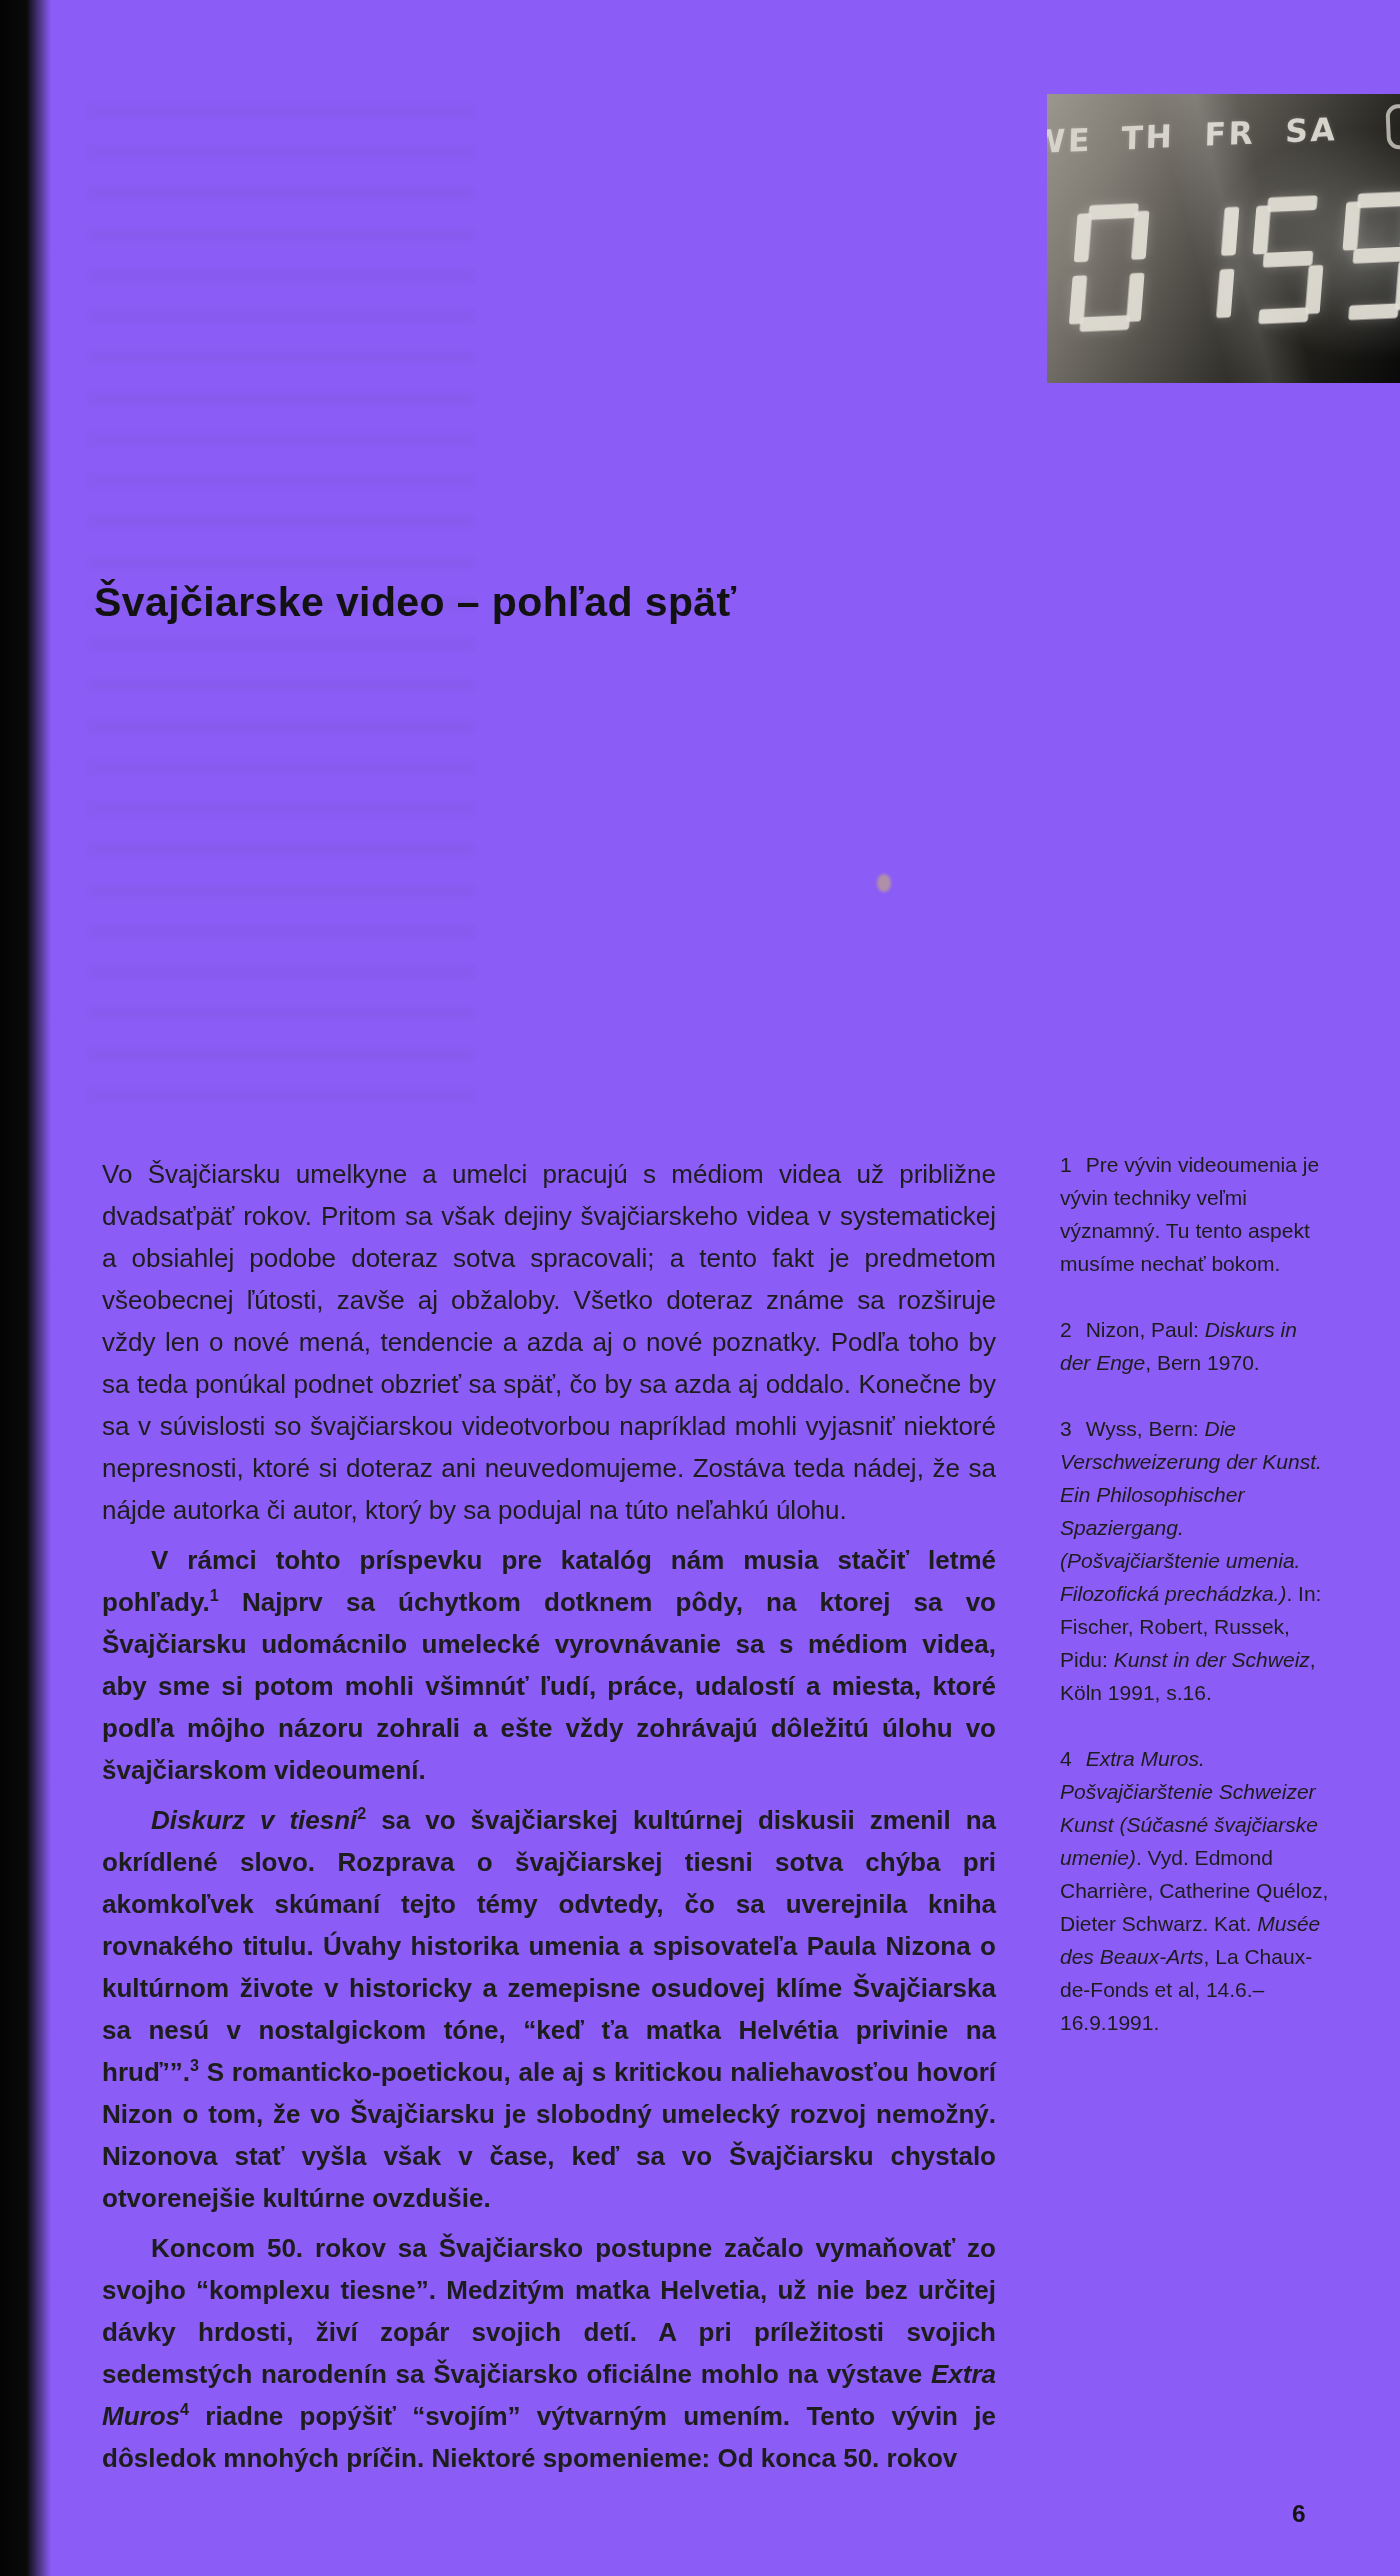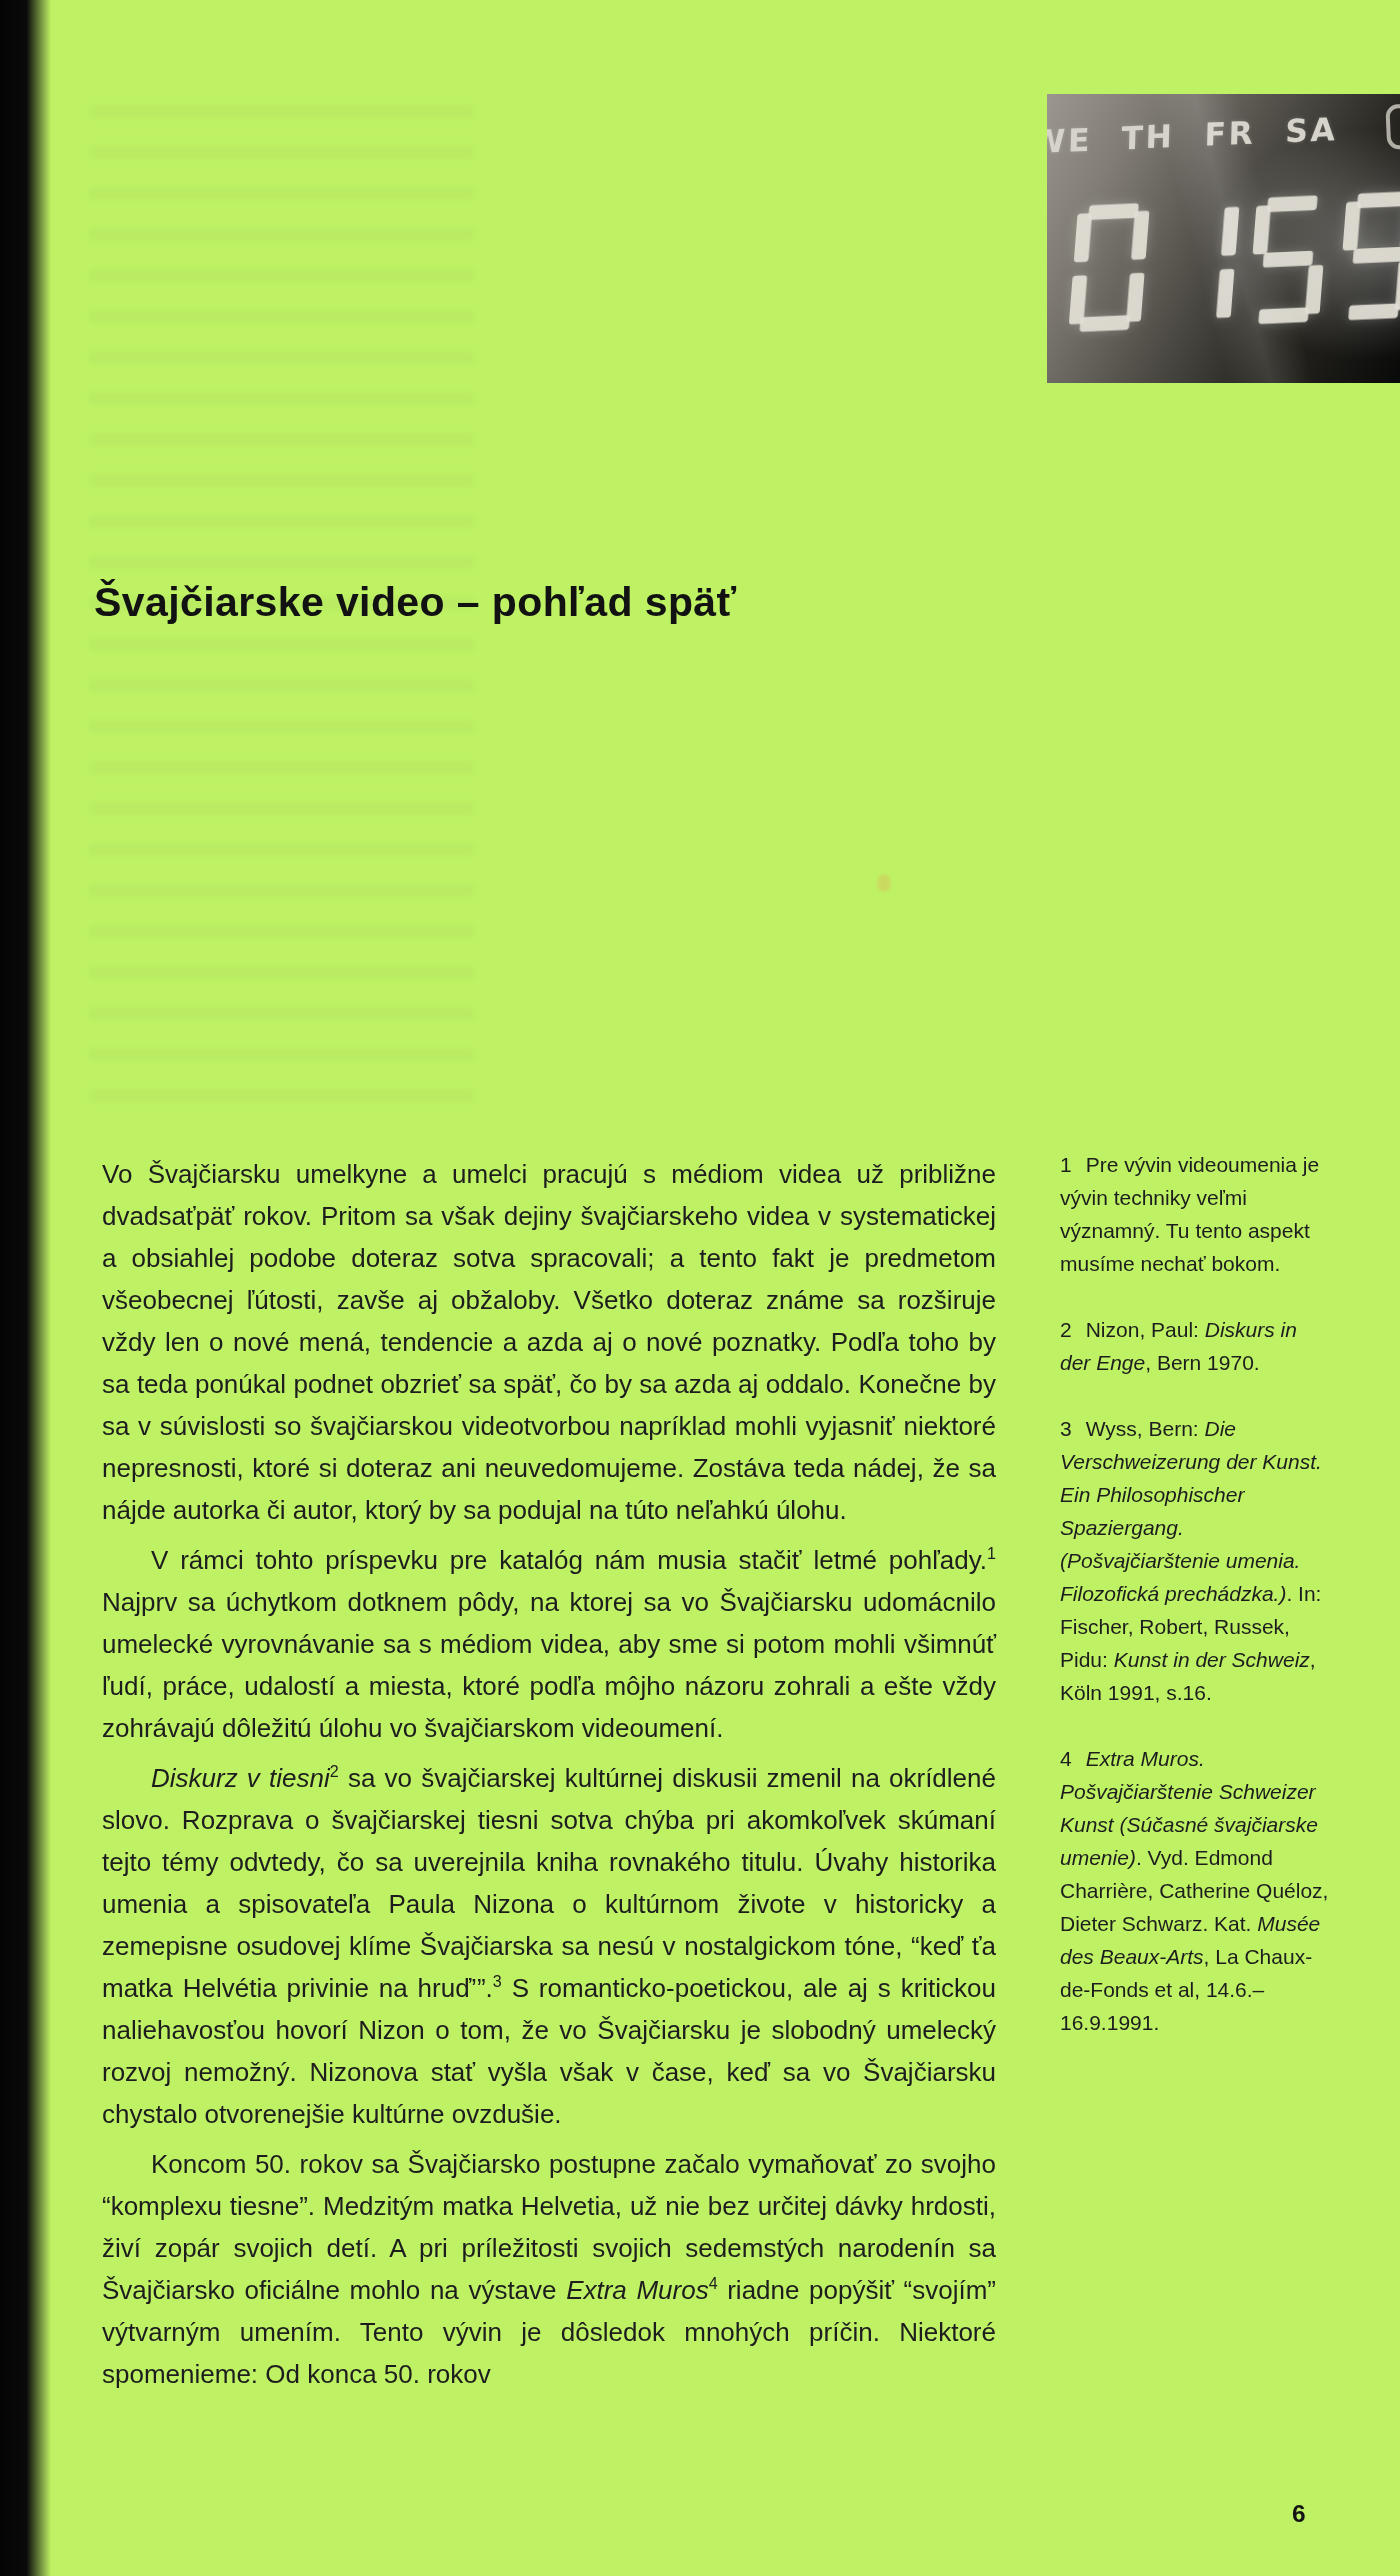--- a/index.html
+++ b/index.html
@@ -5,21 +5,21 @@
   html,body{margin:0;padding:0;}
   body{
     width:1400px;height:2576px;
     background:#e9e8e4;
     font-family:"Liberation Sans",sans-serif;
     color:#1d1d1d;
     -webkit-font-smoothing:antialiased;
   }
   .scan{
     position:relative;width:1400px;height:2576px;
-    background:#bef264;overflow:hidden;
+    background:#8b5cf6;overflow:hidden;
   }
   
   .edge-left{
     position:absolute;left:0;top:0;bottom:0;width:51px;
     background:linear-gradient(90deg,#040404 0%,#0a0a0a 52%,rgba(12,12,12,.55) 74%,rgba(12,12,12,0) 100%);
   }
   
   .bleed{
     position:absolute;left:89px;top:105px;width:385px;height:1007px;
     background:repeating-linear-gradient(180deg,rgba(70,70,70,.8) 0 13px,rgba(70,70,70,0) 13px 41px);
@@ -68,21 +68,21 @@
   .title{
     position:absolute;left:94px;top:579px;margin:0;
     font-size:41px;font-weight:bold;letter-spacing:0.4px;color:#121212;
   }
   .body-col{
     position:absolute;left:94px;top:1145px;width:910px;
     font-size:26px;line-height:42px;text-align:justify;
     color:#1d1d1d;
   }
   .body-col p{margin:8px;}
-  .body-col p.indent{text-indent:49px;}
+  .body-col p.indent{text-indent:49px;font-weight:bold;}
   .body-col em,.notes-col em{font-style:italic;}
   sup{font-size:.62em;line-height:0;vertical-align:super;}
 
   .notes-col{
     position:absolute;left:1050px;top:1148px;width:282px;
     font-size:21px;line-height:33px;color:#1d1d1d;text-align:left;
   }
   .notes-col p{margin:0 0 33px 10px;}
   .fn-num{margin-right:14px;}
 

